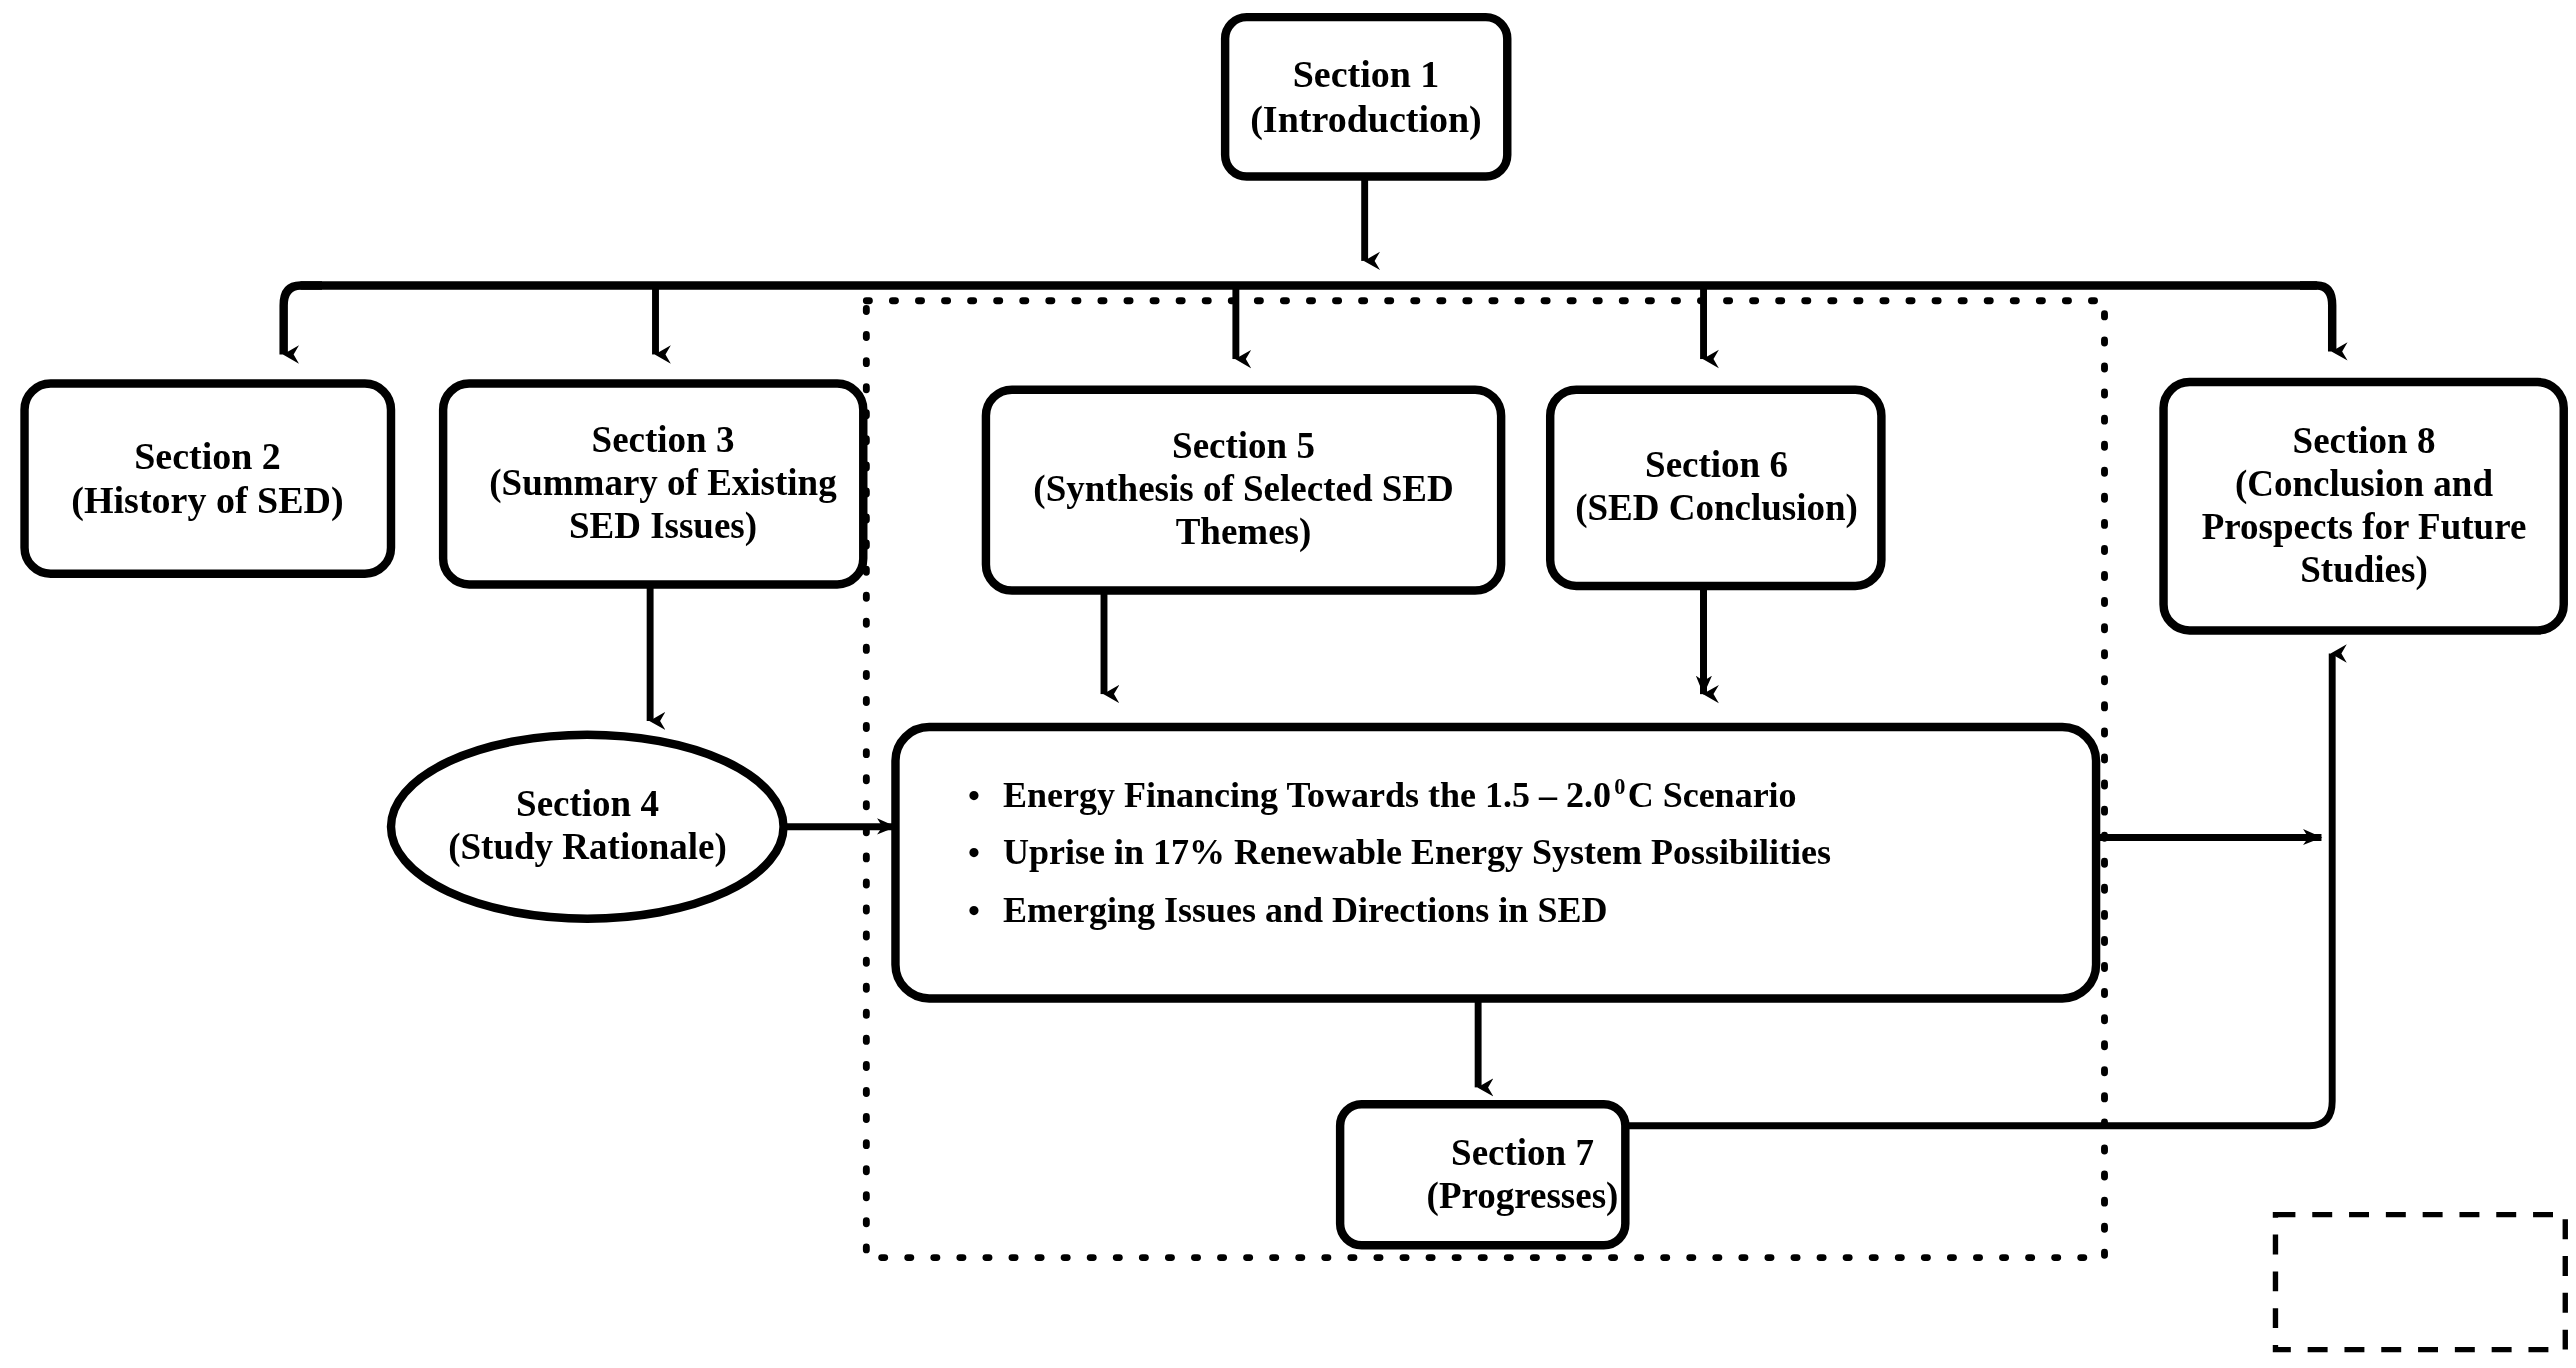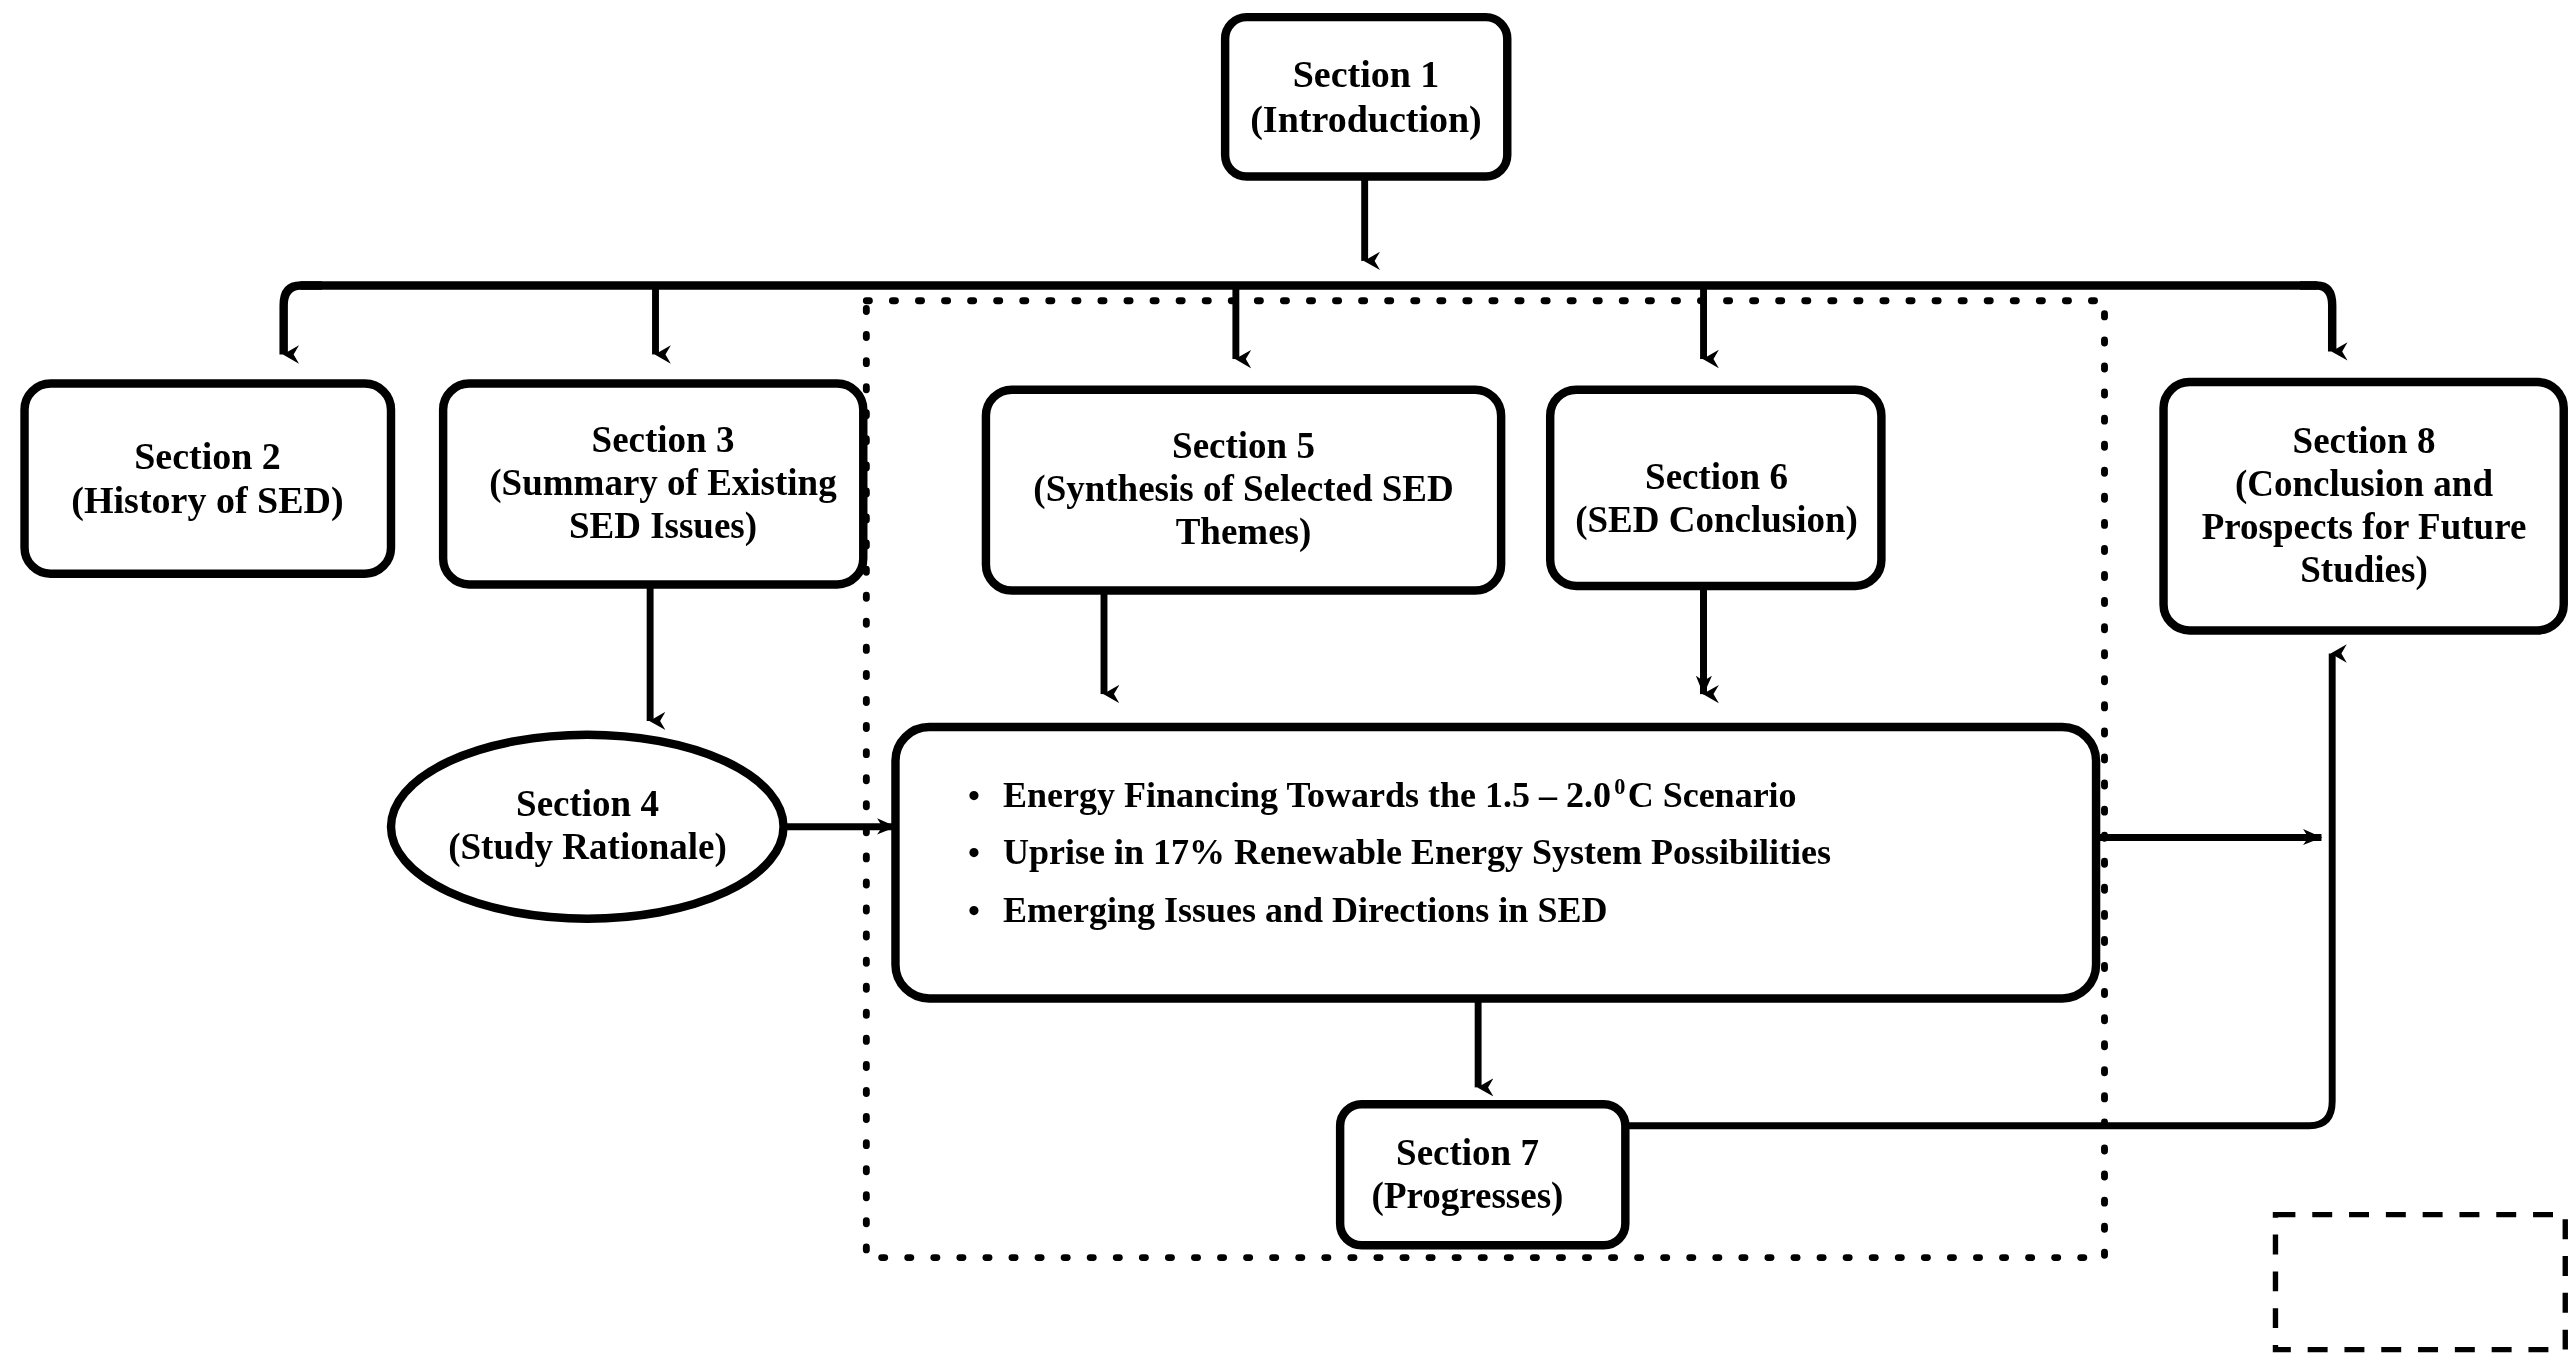--- a/index.html
+++ b/index.html
@@ -118,26 +118,26 @@
     <span class="ln">Section 4</span>
     <span class="ln">(Study Rationale)</span>
   </div>
 
   <div class="nodeText" style="left:986px;top:389px;width:515px;height:201px;font-size:37px;">
     <span class="ln">Section 5</span>
     <span class="ln">(Synthesis of Selected SED</span>
     <span class="ln">Themes)</span>
   </div>
 
-  <div class="nodeText" style="left:1543px;top:401px;width:347px;height:196px;font-size:37px;">
+  <div class="nodeText" style="left:1543px;top:389px;width:347px;height:196px;font-size:37px;">
     <span class="ln">Section 6</span>
     <span class="ln">(SED Conclusion)</span>
   </div>
 
-  <div class="nodeText" style="left:1325px;top:1104px;width:285px;height:141px;font-size:37px;">
+  <div class="nodeText" style="left:1380px;top:1104px;width:285px;height:141px;font-size:37px;">
     <span class="ln">Section 7</span>
     <span class="ln">(Progresses)</span>
   </div>
 
   <div class="nodeText" style="left:2164px;top:382px;width:400px;height:248px;font-size:37px;">
     <span class="ln">Section 8</span>
     <span class="ln">(Conclusion and</span>
     <span class="ln">Prospects for Future</span>
     <span class="ln">Studies)</span>
   </div>

